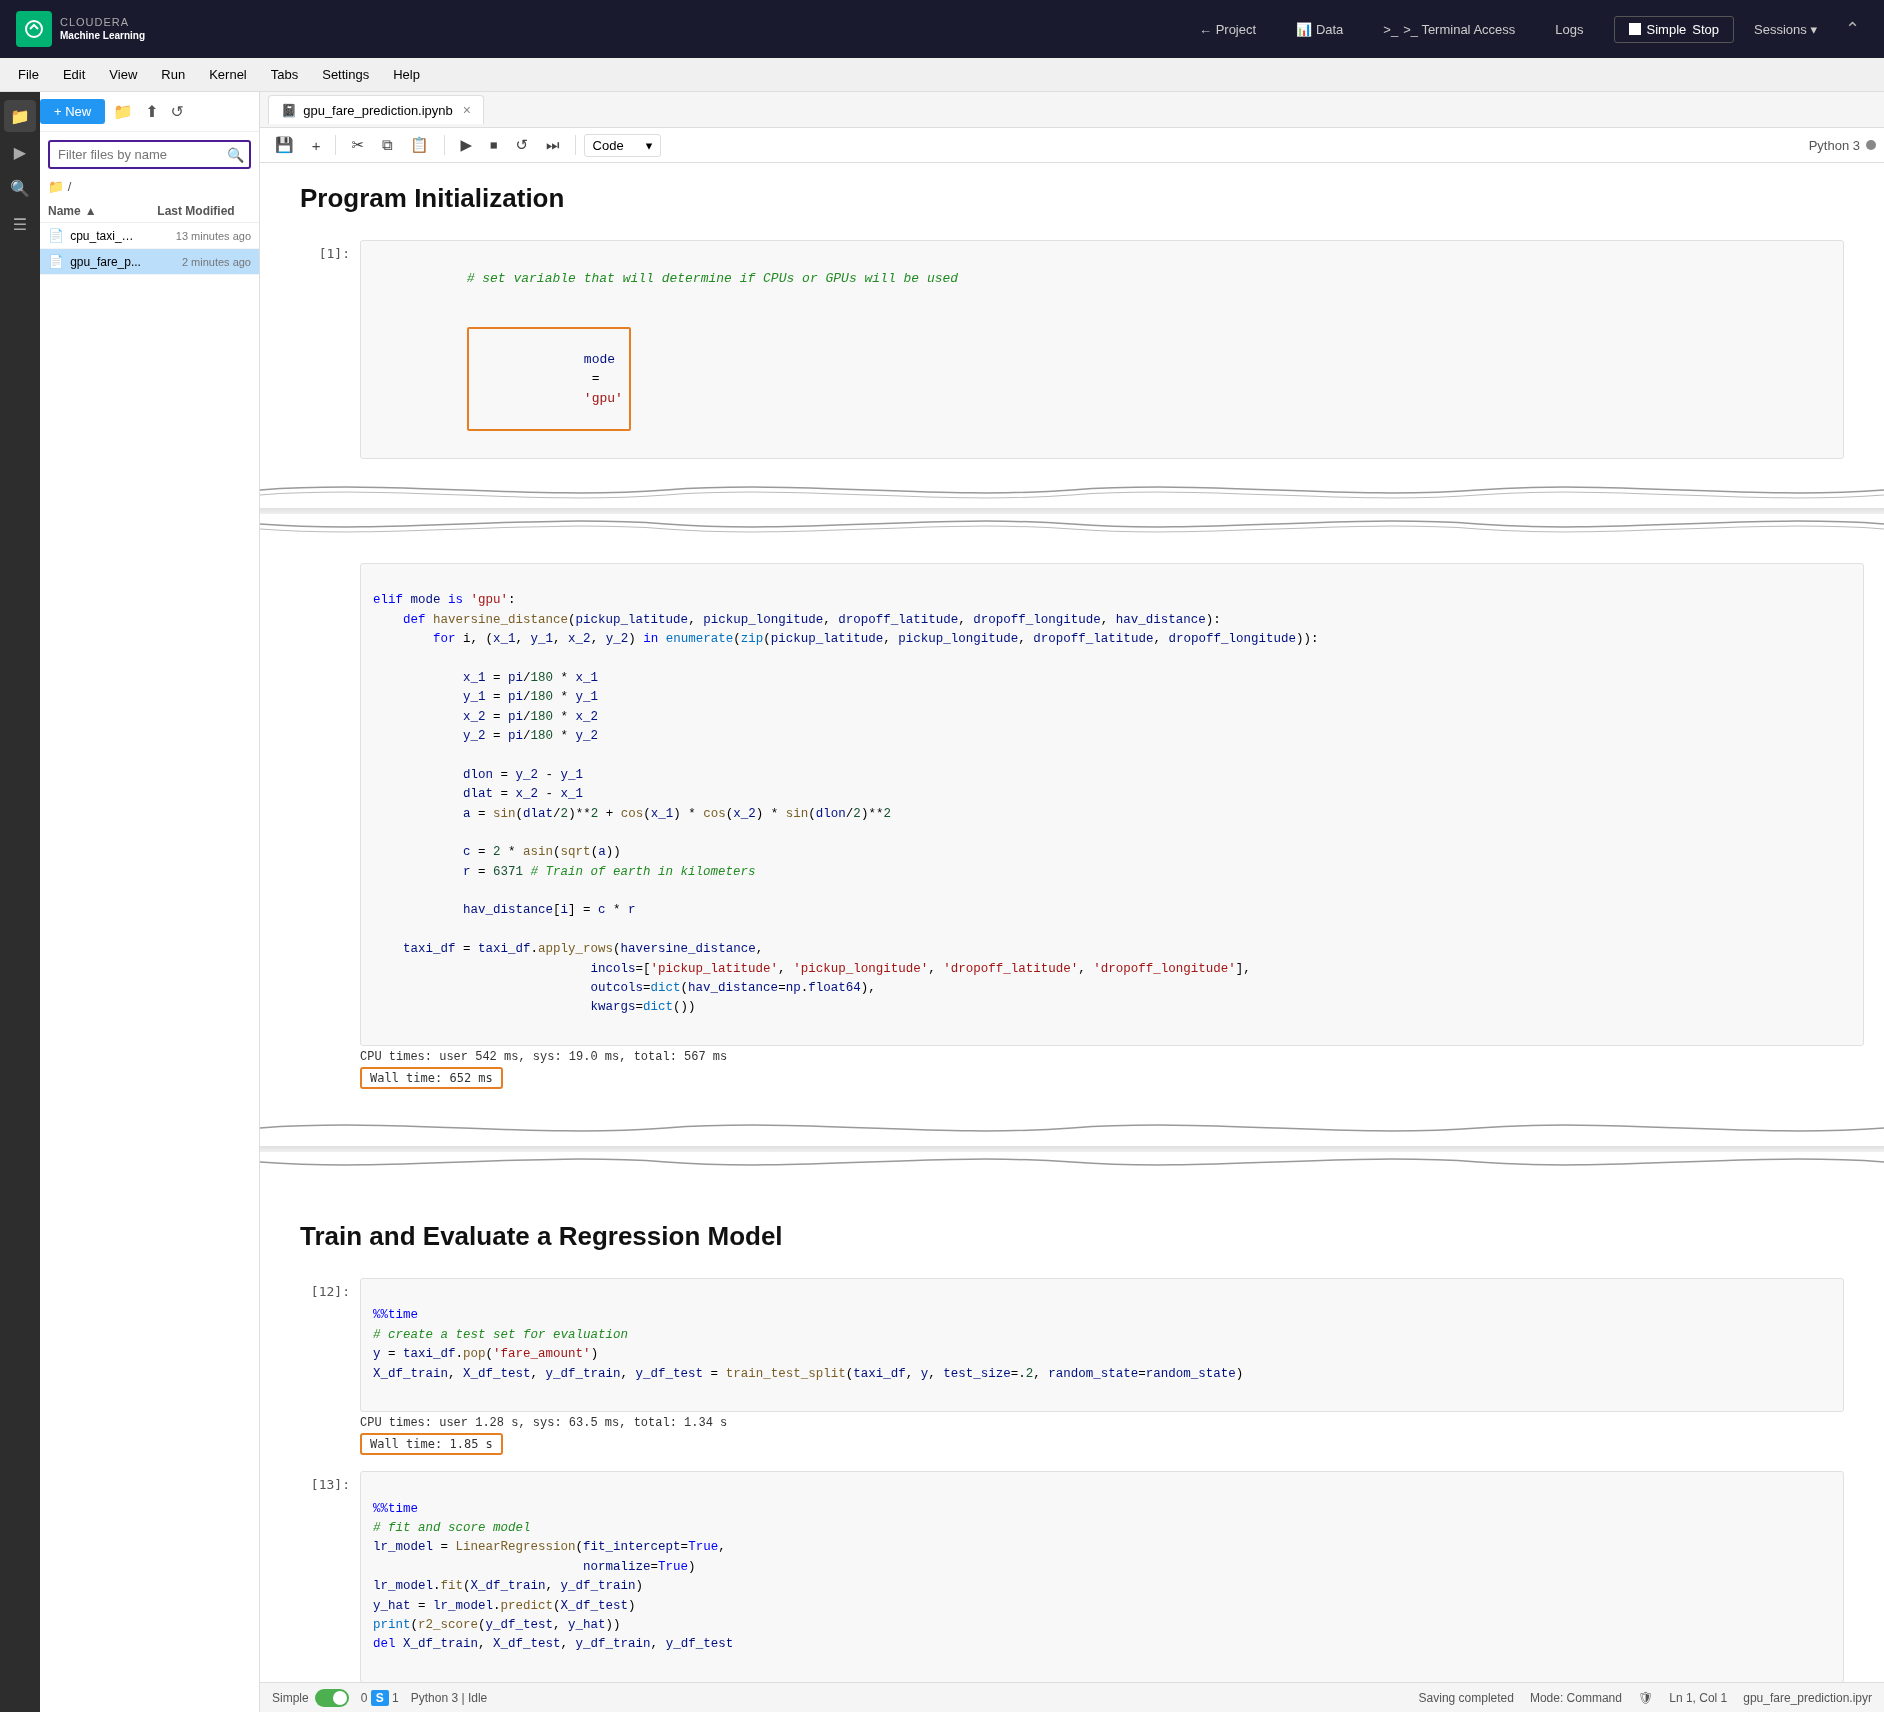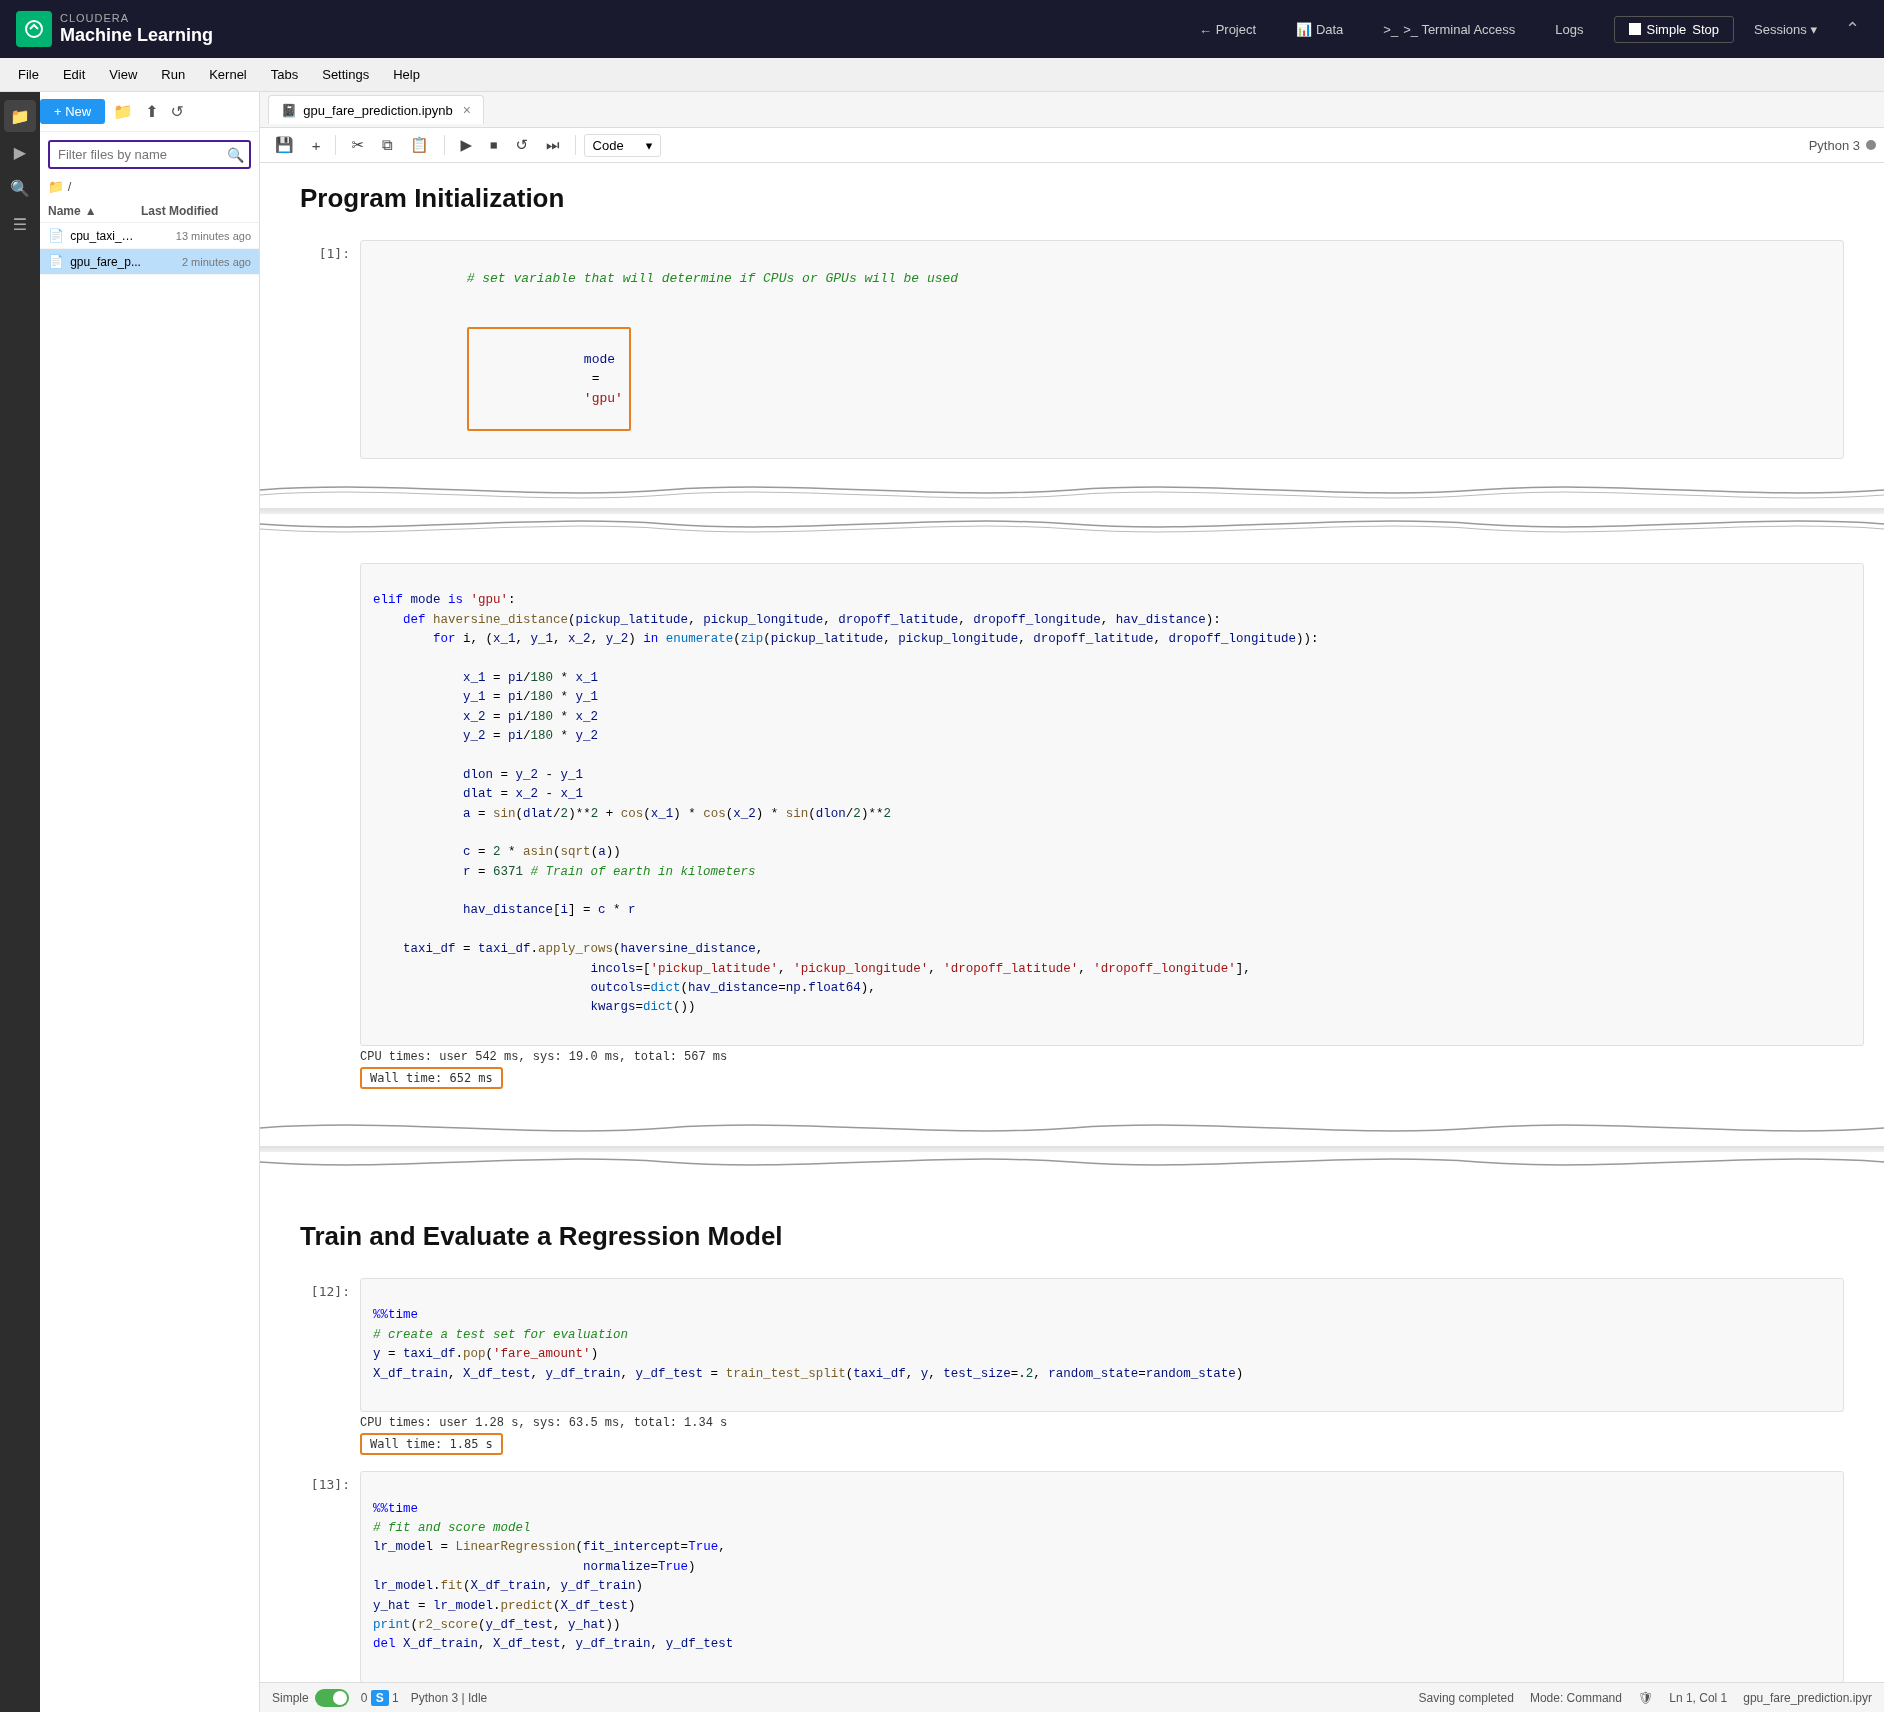--- a/index.html
+++ b/index.html
@@ -6,21 +6,21 @@
     body { font-family: 'Segoe UI', Arial, sans-serif; font-size: 13px; background: #f5f5f5; overflow: hidden; height: 1712px; width: 1884px; }
 
     
     .top-nav {
       display: flex; align-items: center; background: #1a1a2e; color: white; height: 58px; padding: 0 16px; gap: 20px;
     }
     .logo-area { display: flex; align-items: center; gap: 8px; margin-right: 20px; }
     .logo-box { width: 36px; height: 36px; background: #00b373; border-radius: 4px; display: flex; align-items: center; justify-content: center; color: white; font-weight: bold; font-size: 14px; }
     .logo-text { display: flex; flex-direction: column; line-height: 1.2; }
     .logo-text .brand { font-size: 11px; color: #aaa; letter-spacing: 1px; }
-    .logo-text .product { font-size: 18px; font-weight: 600; color: white; }
+    .logo-text .product { font-size: 10px; font-weight: 600; color: white; }
     .nav-spacer { flex: 1; }
     .nav-btn { color: #ccc; background: none; border: none; cursor: pointer; font-size: 13px; padding: 6px 10px; display: flex; align-items: center; gap: 5px; }
     .nav-btn-stop { background: none; border: 1px solid #555; color: white; padding: 5px 14px; border-radius: 3px; cursor: pointer; display: flex; align-items: center; gap: 6px; font-size: 13px; }
     .nav-sessions { color: #ccc; font-size: 13px; cursor: pointer; display: flex; align-items: center; gap: 4px; }
 
     
     .menu-bar {
       background: #f0f0f0; border-bottom: 1px solid #ddd; height: 34px; display: flex; align-items: center; padding: 0 8px; gap: 4px;
     }
     .menu-item { padding: 4px 10px; cursor: pointer; font-size: 13px; border-radius: 3px; }
@@ -32,21 +32,21 @@
     .sidebar { width: 220px; background: #fff; border-right: 1px solid #ddd; display: flex; flex-direction: column; flex-shrink: 0; }
     .sidebar-toolbar { display: flex; align-items: center; padding: 6px 0; gap: 4px; border-bottom: 1px solid #eee; }
     .sidebar-btn { background: #2196f3; color: white; border: none; border-radius: 3px; padding: 5px 14px; font-size: 13px; cursor: pointer; font-weight: 500; }
     .sidebar-icon-btn { background: none; border: none; cursor: pointer; padding: 4px; color: #555; font-size: 16px; border-radius: 3px; }
     .filter-input-wrap { position: relative; padding: 8px; }
     .filter-input { width: 100%; border: 2px solid #4c1d95; border-radius: 3px; padding: 5px 28px 5px 8px; font-size: 13px; }
     .filter-search-icon { position: absolute; right: 14px; top: 50%; transform: translateY(-50%); color: #999; font-size: 14px; }
     .current-path { padding: 2px 8px 6px; font-size: 13px; color: #555; }
     .file-list-header { display: flex; padding: 4px 8px; border-bottom: 1px solid #eee; font-size: 12px; color: #555; font-weight: 600; }
     .file-list-header .col-name { flex: 1; display: flex; align-items: center; gap: 4px; }
-    .file-list-header .col-modified { width: 110px; text-align: left; }
+    .file-list-header .col-modified { width: 110px; text-align: center; }
     .file-list { flex: 1; overflow-y: auto; }
     .file-item { display: flex; align-items: center; padding: 5px 8px; font-size: 12px; cursor: pointer; border-bottom: 1px solid #f5f5f5; }
     .file-item.selected { background: #bbdefb; }
     .file-item .file-icon { margin-right: 6px; color: #555; font-size: 13px; }
     .file-item .file-name { flex: 1; overflow: hidden; text-overflow: ellipsis; white-space: nowrap; }
     .file-item .file-time { width: 110px; text-align: right; color: #777; font-size: 11px; }
 
     
     .left-icons { width: 40px; background: #2d2d2d; display: flex; flex-direction: column; align-items: center; padding-top: 8px; gap: 4px; }
     .left-icon { width: 32px; height: 32px; display: flex; align-items: center; justify-content: center; color: #aaa; cursor: pointer; border-radius: 4px; font-size: 16px; }

